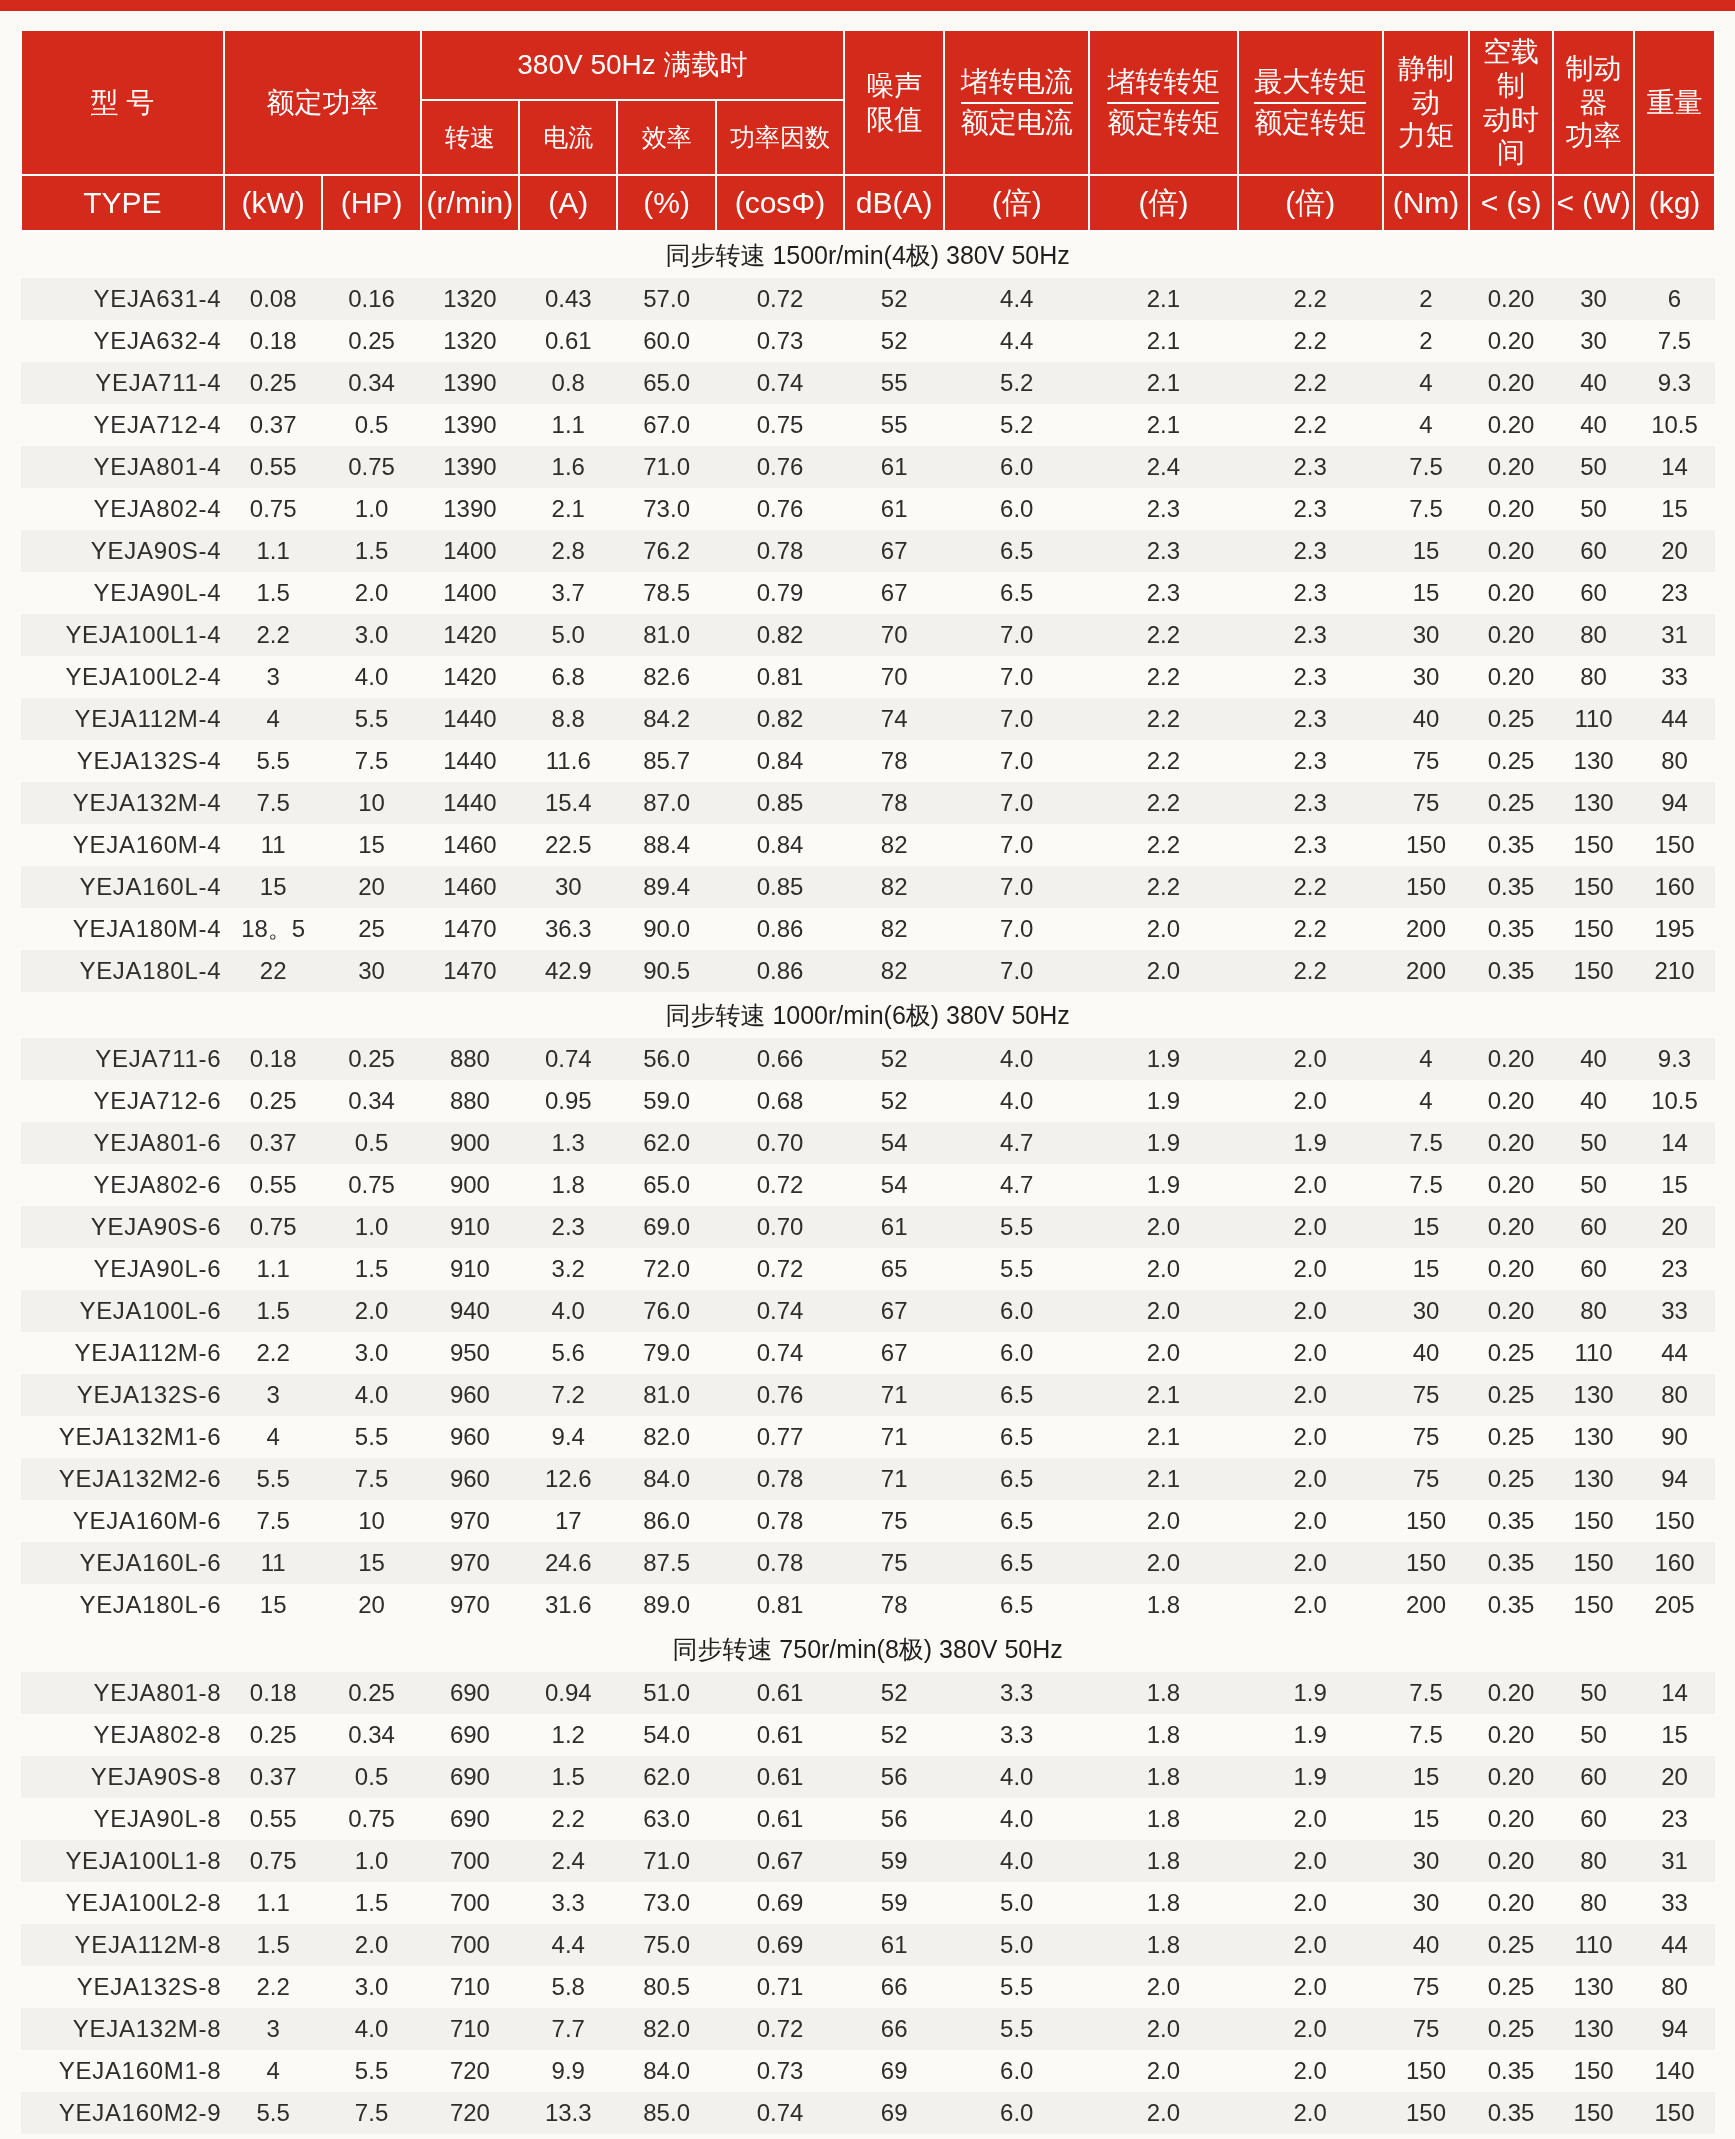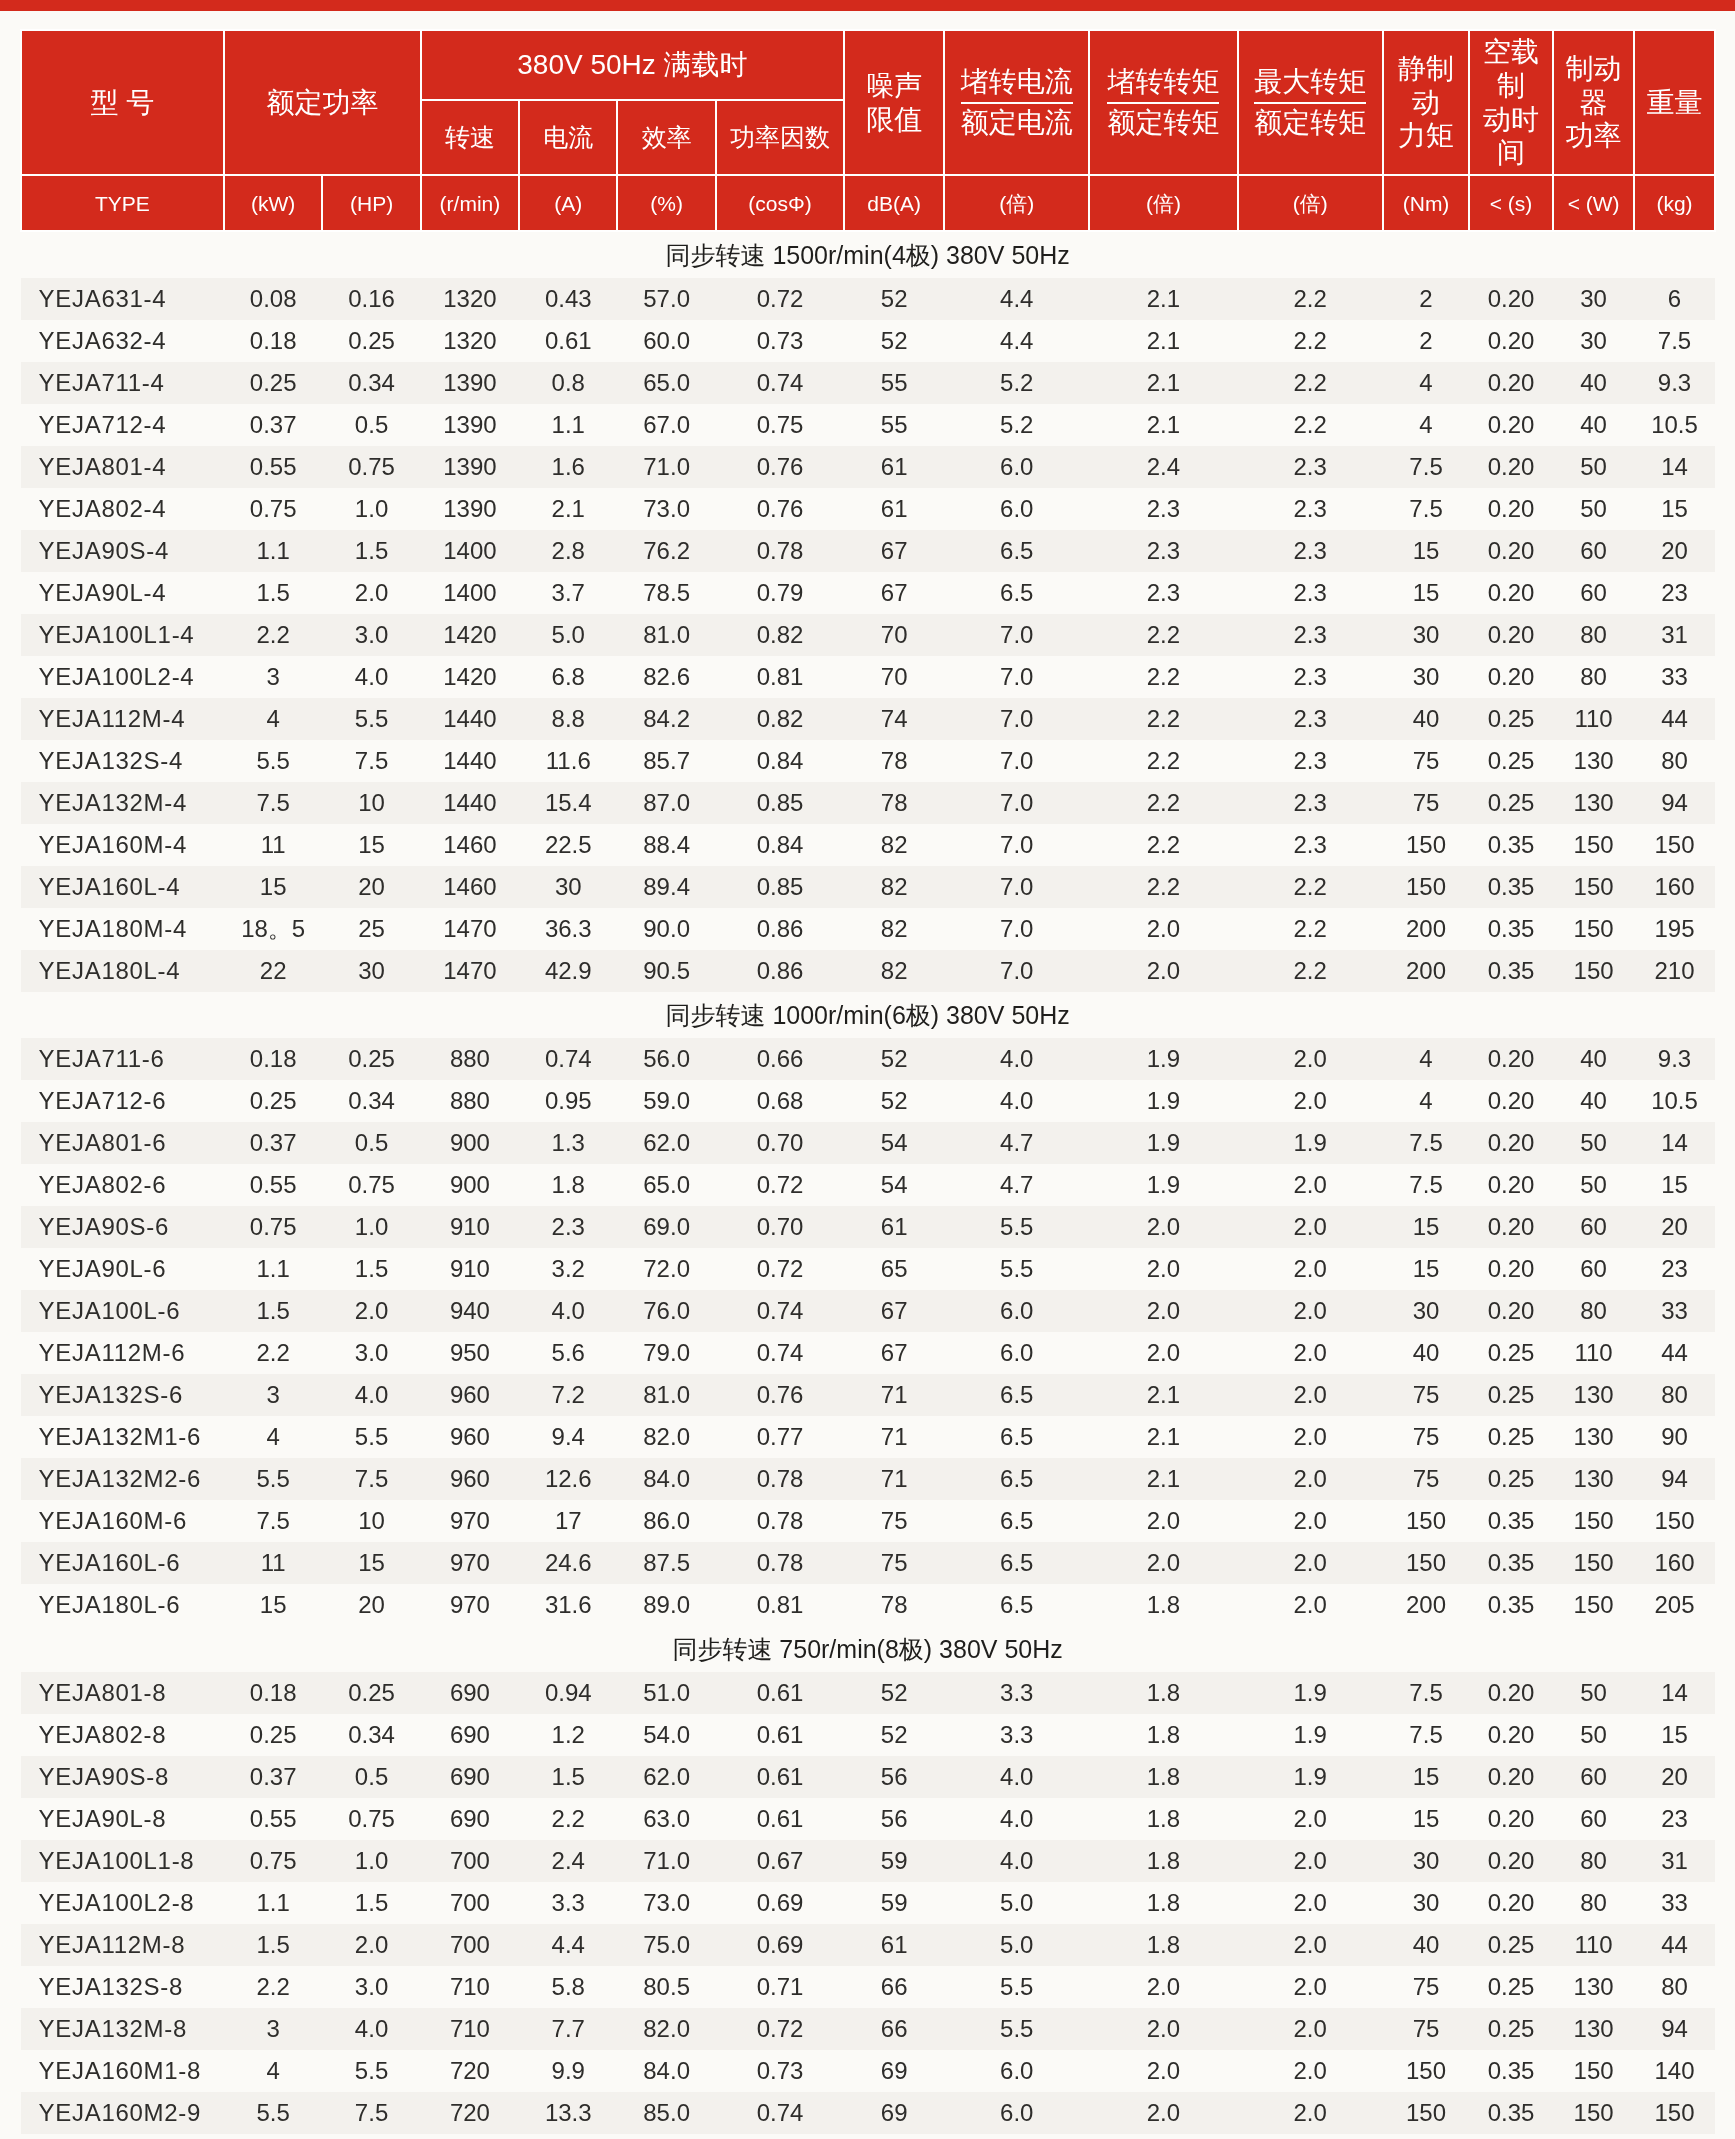--- a/index.html
+++ b/index.html
@@ -31,41 +31,41 @@
     color: #ffffff;
     font-weight: 500;
     border: 2.8px solid #ffffff;
     text-align: center;
     vertical-align: middle;
     padding: 4.2px 1.4px;
     line-height: 1.2;
   }
   thead tr.h-row-a th { height: 45px; font-size: 28px; }
   thead tr.h-row-b th { height: 49px; font-size: 25px; }
-  thead tr.h-row-units th { height: 46px; font-size: 21px; font-weight: 400; }
+  thead tr.h-row-units th { height: 46px; font-size: 30px; font-weight: 400; }
   .frac-top {
     display: inline-block;
     border-bottom: 2.1px solid #ffffff;
     padding-bottom: 2.8px;
     margin-bottom: 2.8px;
     text-align: right;
   }
   .frac-bottom { display: block; font-family: Liberation Serif, serif; }
   .two-line span { display: block; }
   tbody td {
     font-size: 24px;
     height: 42px;
     text-align: center;
     vertical-align: middle;
     padding: 0 2.8px;
     white-space: nowrap;
   }
   tbody tr.striped td { background: #f3f1ed; }
   tbody td.model {
-    text-align: left;
+    text-align: right;
     padding-left: 18px;
     letter-spacing: 0.7px;
   }
   tbody td.section-title {
     background: #fbfaf7 !important;
     font-size: 25px;
     height: 46px;
     color: #1f1e1c;
   }
 </style>

